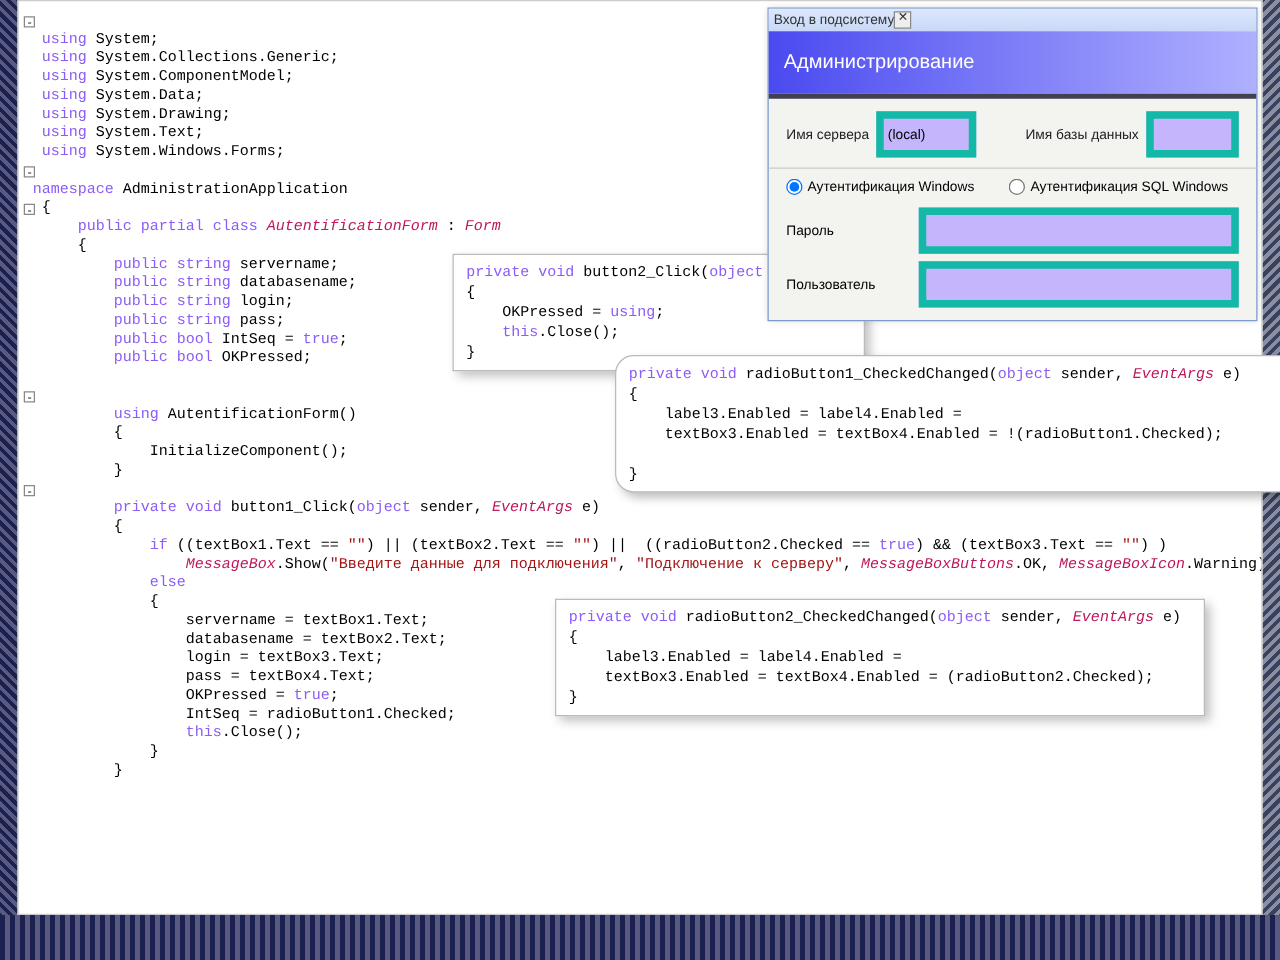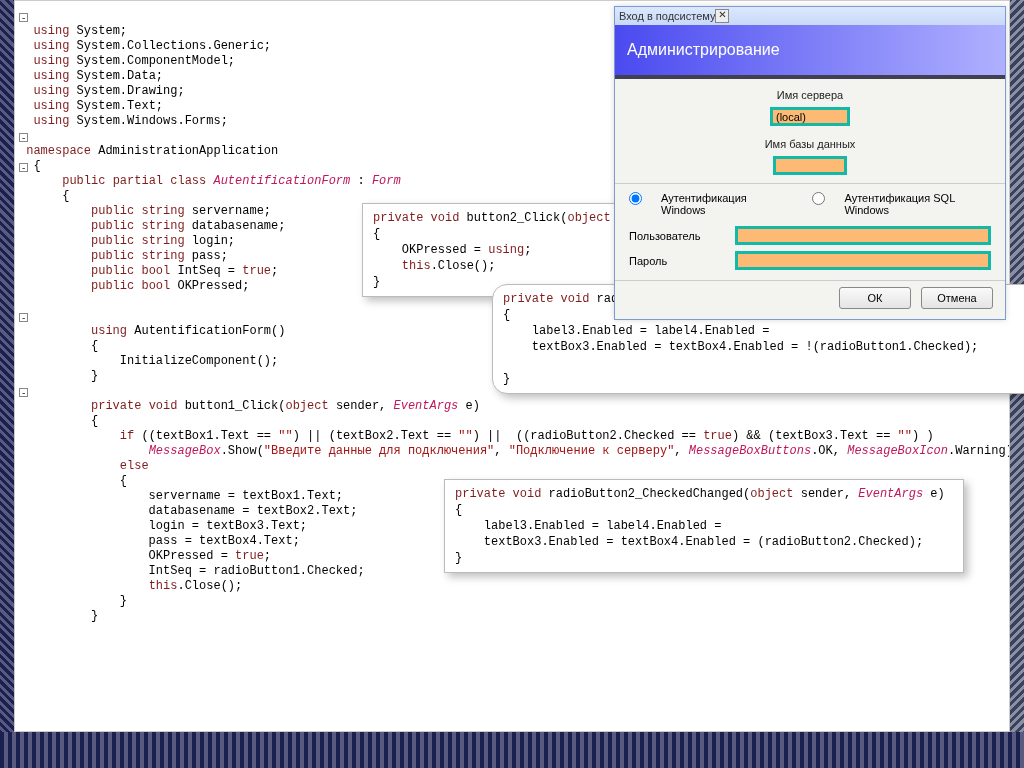--- a/index.html
+++ b/index.html
@@ -24,21 +24,21 @@
     white-space: pre;
     line-height: 15px;
     font-size: 12px;
     overflow:hidden;
   }
   .gutter-box{
     position:absolute; width:9px; height:9px; border:1px solid #888; background:#fff;
   }
   .gutter-box::before{content:"-"; font-size:9px; position:relative; left:1px; top:-3px;}
   
-  .kw{color:#7f1d1d;}
+  .kw{color:#8b5cf6;}
   .str{color:#a31515;}
   .cls{color:#be185d;font-style:italic;}
   
   .snippet{
     position:absolute; background:#fff; border:1px solid #bbb; box-shadow:4px 4px 8px rgba(0,0,0,.25);
     padding:6px 10px; white-space:pre; line-height:16px; font-size:12px;
   }
   
   .dialog{
     position:absolute; top:6px; right:18px; width:392px;
@@ -51,26 +51,26 @@
     padding:1px 4px; font-size:11px; color:#333;
     display:flex; justify-content:flex-start; align-items:center;
   }
   .dlg-close{width:14px;height:14px;border:1px solid #888;background:#eee;font-size:10px;line-height:10px;text-align:center;}
   .dlg-banner{
     background:linear-gradient(90deg,#4a4af0,#b0b0ff);
     color:#fff; font-size:16px; padding:16px 12px;
     border-bottom:4px solid #404050;
   }
   .dlg-body{padding:10px 14px 4px 14px;}
-  .form-row{display:flex;align-items:center;gap:6px;margin-bottom:8px;flex-direction:column;}
+  .form-row{display:flex;align-items:center;gap:6px;margin-bottom:8px;}
   .form-row label{font-size:11px;color:#222;}
-  .text-input{height:19px;border:3px solid #14b8a6;background:#fdba74;font-size:11px;padding:1px 3px;}
+  .text-input{height:37px;border:6px solid #14b8a6;background:#c4b5fd;font-size:11px;padding:1px 3px;}
   .sep{height:1px;background:#ccc;margin:6px -14px;}
   .radio-row{display:flex;gap:28px;margin:8px 0 10px 0;}
-  .radio-row label{display:flex;align-items:flex-start;gap:19px;font-size:11px;}
+  .radio-row label{display:flex;align-items:flex-end;gap:4px;font-size:11px;}
   .field-row{display:flex;align-items:center;margin-bottom:6px;}
   .field-row .lab{width:106px;font-size:11px;}
   .field-row .text-input{flex:1;}
   .dlg-buttons{display:flex;justify-content:flex-end;gap:10px;padding:6px 12px 10px 12px;border-top:1px solid #ccc;}
   .btn{width:72px;height:22px;border:1px solid #888;background:linear-gradient(#fafafa,#e4e4e4);font-size:11px;border-radius:3px;}
 </style>
 </head>
 <body>
 
 <div class="pattern left"></div>
@@ -158,25 +158,21 @@
       <label>
           <input type="radio" name="auth" checked="" style="">
           <span>Аутентификация Windows</span>
         </label>
       <label>
           <input type="radio" name="auth" style="">
           <span>Аутентификация SQL Windows</span>
         </label>
     </div>
     <div class="field-row">
+      <div class="lab">Пароль</div>
+      <input class="text-input" type="password" style="">
+    </div>
+    <div class="field-row">
       <div class="lab">Пользователь</div>
       <input class="text-input" style="">
     </div>
-    <div class="field-row">
-      <div class="lab">Пароль</div>
-      <input class="text-input" type="password" style="">
-    </div>
-  </div>
-  <div class="dlg-buttons">
-    <button class="btn">ОК</button>
-    <button class="btn">Отмена</button>
   </div>
 </div>
 
 </body></html>

